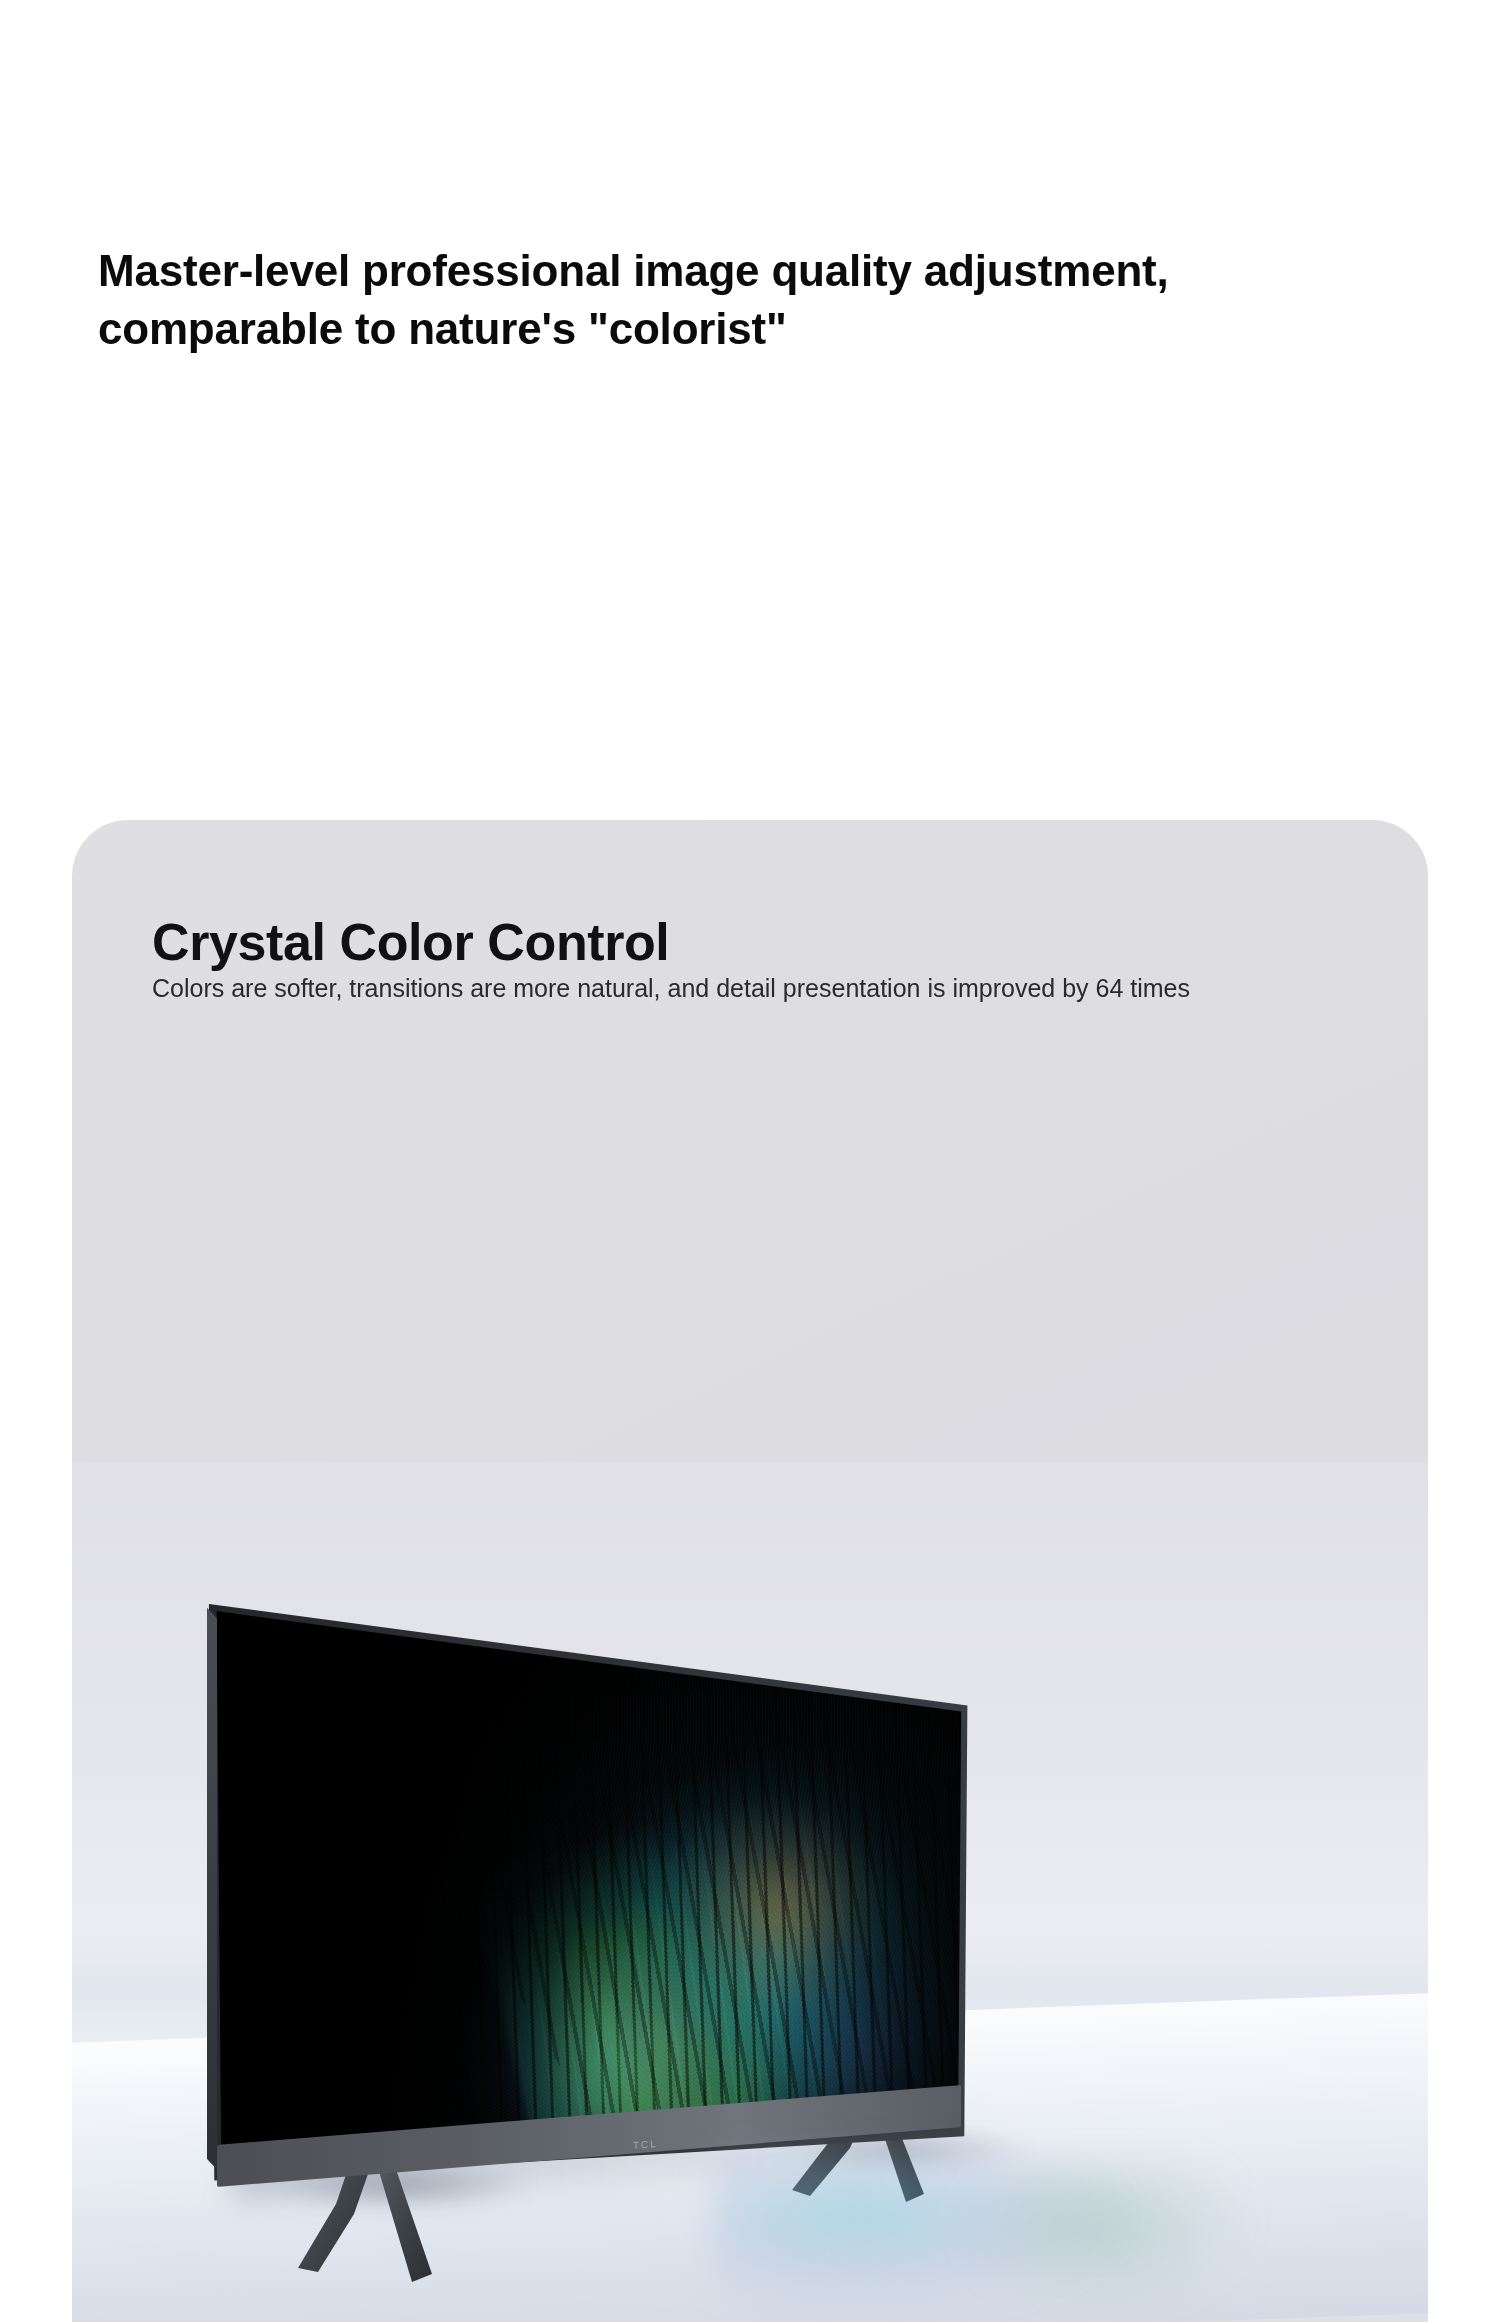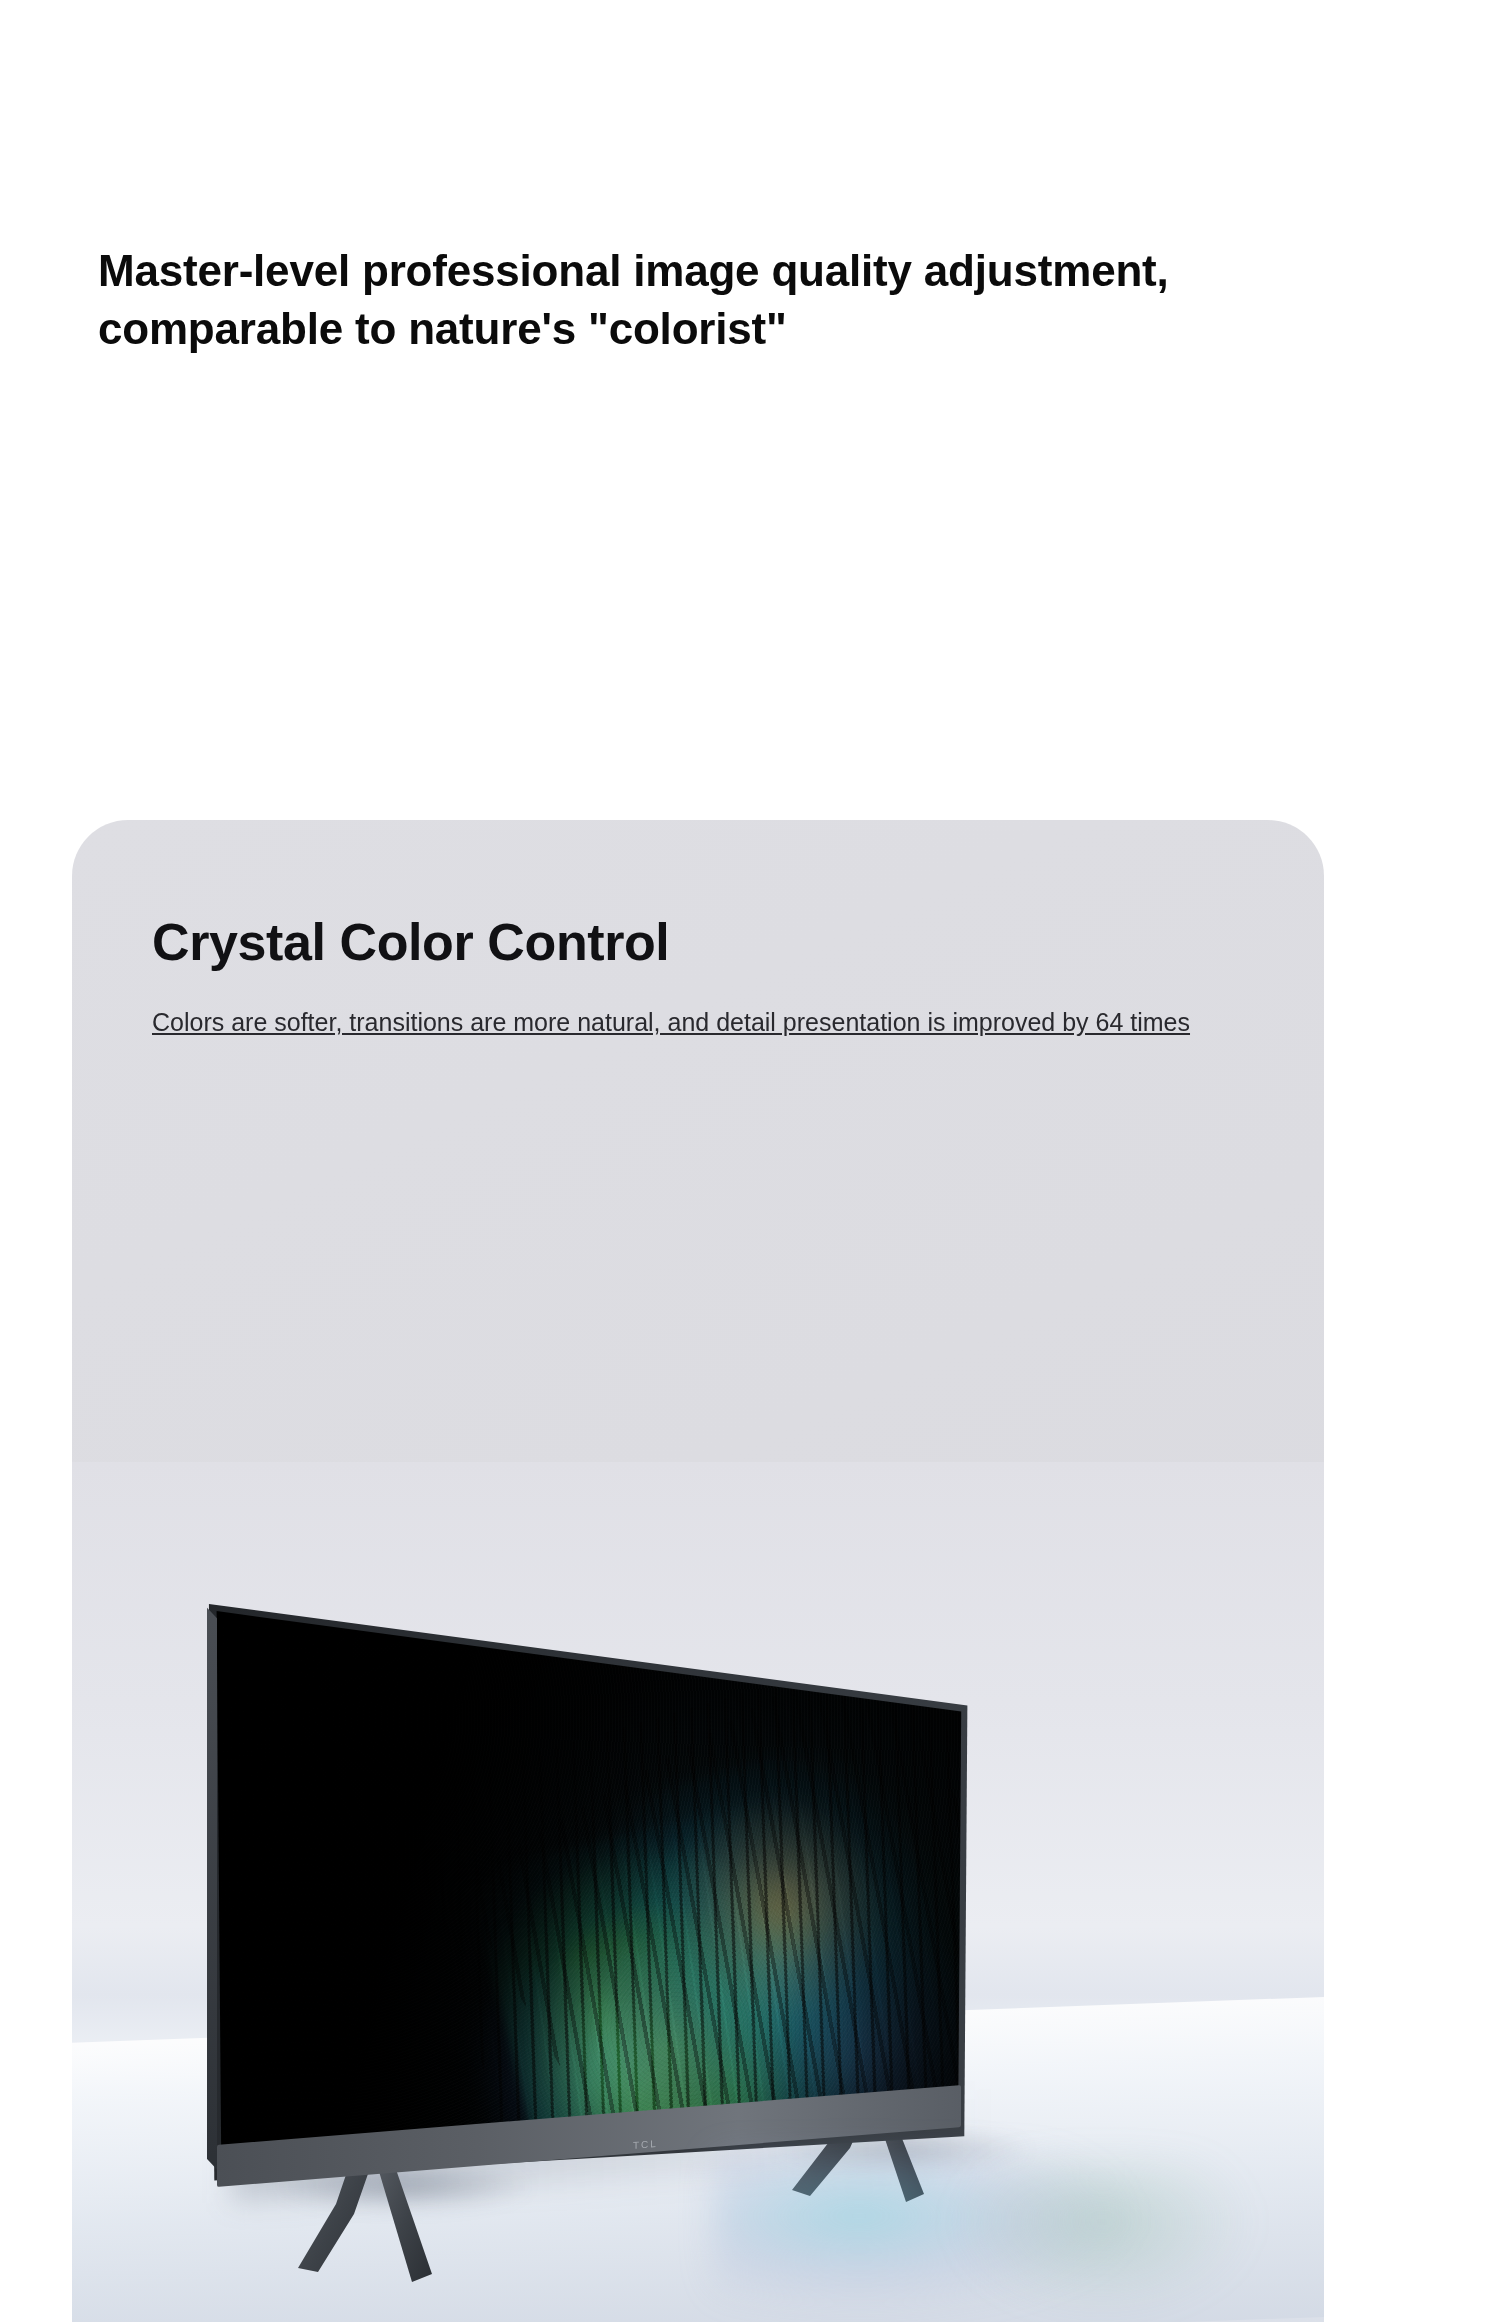--- a/index.html
+++ b/index.html
@@ -20,41 +20,40 @@
 
   .subhead{
     margin-top:92px;
     font-size:44px; font-weight:bold; color:#0b0b0b;
     line-height:1.32; letter-spacing:-0.2px; max-width:1180px;
   }
 
   
   .card{
     position:absolute; left:72px; top:820px;
-    width:1252px; height:1502px;
+    width:1356px; height:1502px;
     background:linear-gradient(155deg,#dedee3 0%, #dcdce1 45%, #d9d9df 100%);
     border-radius:56px 56px 0 0;
     overflow:hidden;
   }
 
   .card-inner{ position:absolute; left:80px; top:94px; right:60px; }
 
   .card-title{
     font-size:52px; font-weight:bold; color:#111114; letter-spacing:-0.4px;
     line-height:1.1;
   }
   .card-lead{
     margin-top:56px;
     font-size:44px; font-weight:normal; color:#121216; letter-spacing:-0.3px;
     line-height:1.15;
   }
   .card-body{
-    margin-top:34px;
     font-size:25px; font-weight:normal; color:#29292e;
-    line-height:1.42; max-width:1120px;text-decoration:underline;
+    line-height:1.42; max-width:1120px;
   }
 
   
   .scene{
     position:absolute; left:0; bottom:0; width:1356px; height:860px;
     overflow:hidden;
   }
   
   .scene-bg{
     position:absolute; inset:0;

